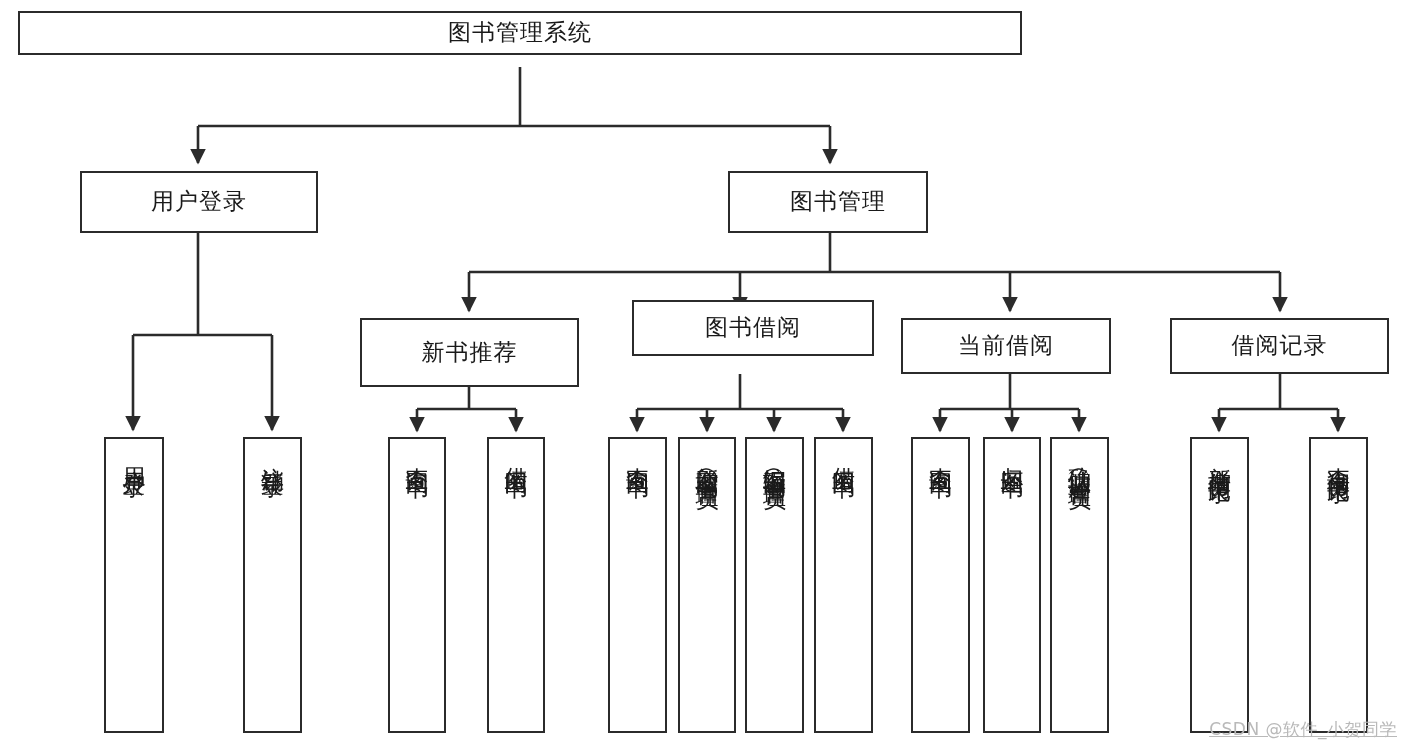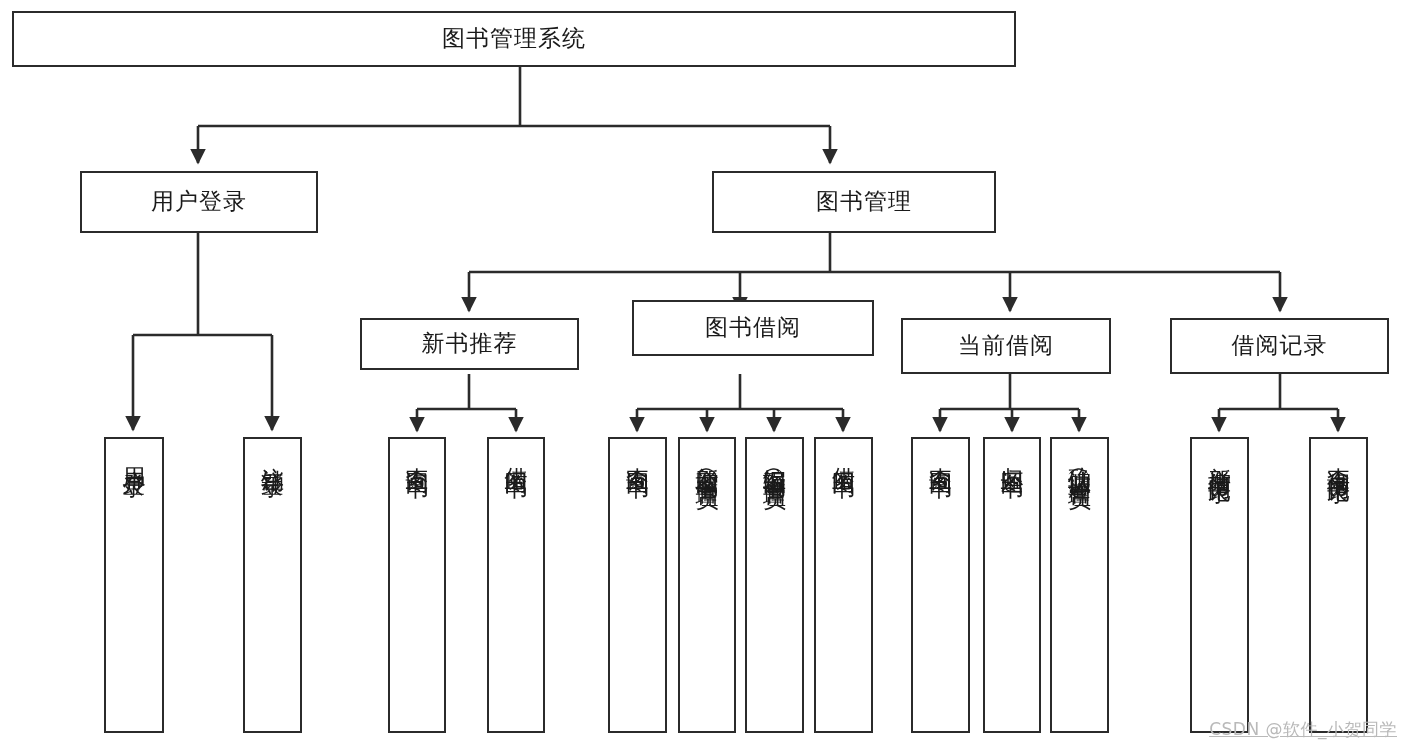--- a/index.html
+++ b/index.html
@@ -112,32 +112,32 @@
       <path d="M 1012 409 L 1012 431" marker-end="url(#arrow)"></path>
       <path d="M 1079 409 L 1079 431" marker-end="url(#arrow)"></path>
 
       <path d="M 1280 374 L 1280 409"></path>
       <path d="M 1219 409 L 1338 409"></path>
       <path d="M 1219 409 L 1219 431" marker-end="url(#arrow)"></path>
       <path d="M 1338 409 L 1338 431" marker-end="url(#arrow)"></path>
     </g>
   </svg>
 
-  <div class="node horiz" style="left:12px; top:11px; width:1004px; height:56px;">
+  <div class="node horiz" style="left:18px; top:11px; width:1004px; height:44px;">
     <span>图书管理系统</span>
   </div>
 
   <div class="node horiz" style="left:80px; top:171px; width:238px; height:62px;">
     <span>用户登录</span>
   </div>
-  <div class="node horiz" style="left:712px; top:171px; width:284px; height:62px;padding-left:20px;">
+  <div class="node horiz" style="left:728px; top:171px; width:200px; height:62px;padding-left:20px;">
     <span>图书管理</span>
   </div>
 
-  <div class="node horiz" style="left:360px; top:318px; width:219px; height:52px;">
+  <div class="node horiz" style="left:360px; top:318px; width:219px; height:69px;">
     <span>新书推荐</span>
   </div>
   <div class="node horiz" style="left:632px; top:300px; width:242px; height:56px;">
     <span>图书借阅</span>
   </div>
   <div class="node horiz" style="left:901px; top:318px; width:210px; height:56px;">
     <span>当前借阅</span>
   </div>
   <div class="node horiz" style="left:1170px; top:318px; width:219px; height:56px;">
     <span>借阅记录</span>

